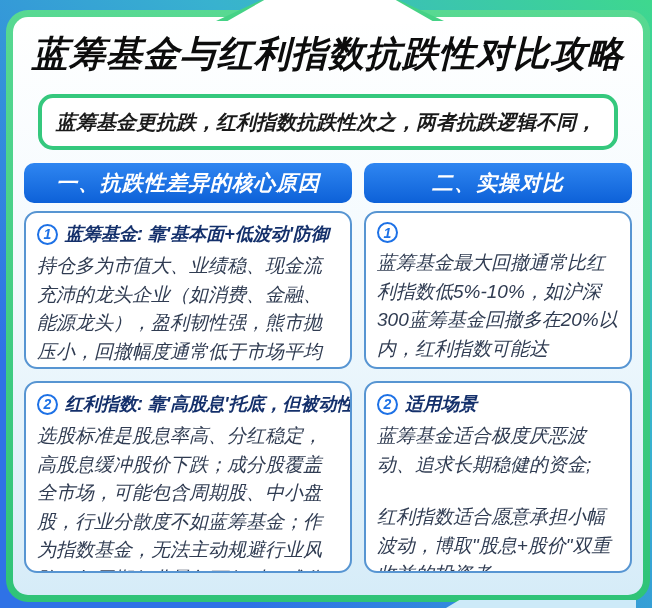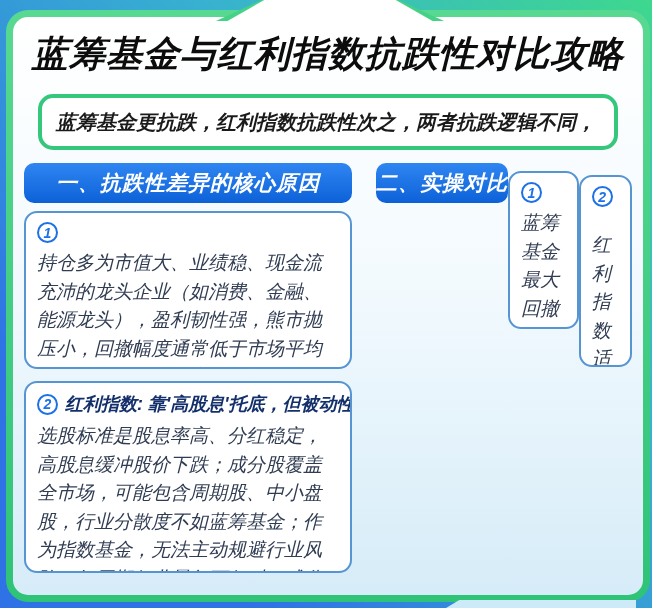--- a/index.html
+++ b/index.html
@@ -38,23 +38,23 @@
     margin:13px 10px 0 10px;text-align:center;
     font-size:36px;font-weight:900;color:#0c0c0c;letter-spacing:1px;
     white-space:nowrap;
   }
   .summary-box{
     margin:15px auto 0 auto;width:580px;box-sizing:border-box;
     background:#ffffff;border:4px solid #35c87d;border-radius:15px;
     padding:8px 14px;text-align:left;
     font-size:20px;font-weight:700;color:#1a1a1a;line-height:1.6;
   }
-  .cols{display:flex;gap:24px;margin:13px 11px 0 11px;}
+  .cols{display:flex;gap:12px;margin:13px 11px 0 11px;}
   .col-left{width:328px;flex:none;display:flex;flex-direction:column;}
-  .col-right{flex:1;display:flex;flex-direction:row;}
+  .col-right{flex:1;display:flex;flex-direction:column;}
   .col-header{
     height:40px;border-radius:10px;flex:none;
     background:linear-gradient(180deg,#2f86f1 0%,#0d61d8 100%);
     color:#ffffff;font-size:21px;font-weight:800;
     display:flex;align-items:center;justify-content:center;letter-spacing:1px;
   }
   .card{
     background:#ffffff;border:2px solid #5795d2;border-radius:13px;
     padding:9px 11px;box-sizing:border-box;overflow:hidden;
   }
@@ -89,20 +89,21 @@
       </div>
 
       <div class="cols">
 
         <div class="col-left">
           <div class="col-header">一、抗跌性差异的核心原因</div>
 
           <div class="card card-1">
             <div class="card-head">
               <span class="num-badge">1</span>
+              <span>蓝筹基金: 靠'基本面+低波动'防御</span>
             </div>
             <div class="card-body">持仓多为市值大、业绩稳、现金流充沛的龙头企业（如消费、金融、能源龙头），盈利韧性强，熊市抛压小，回撤幅度通常低于市场平均水平；基金经理可主动调仓，规避高风险个股，进一步降低波动</div>
           </div>
 
           <div class="card card-2">
             <div class="card-head">
               <span class="num-badge">2</span>
               <span>红利指数: 靠'高股息'托底，但被动性强</span>
             </div>
             <div class="card-body">选股标准是股息率高、分红稳定，高股息缓冲股价下跌；成分股覆盖全市场，可能包含周期股、中小盘股，行业分散度不如蓝筹基金；作为指数基金，无法主动规避行业风险（如周期行业景气下行时，成分股同步下跌），抗跌弹性弱于主动管理的蓝筹基金</div>
@@ -115,21 +116,23 @@
           <div class="card card-1">
             <div class="card-head">
               <span class="num-badge">1</span>
             </div>
             <div class="card-body">蓝筹基金最大回撤通常比红利指数低5%-10%，如沪深300蓝筹基金回撤多在20%以内，红利指数可能达25%-30%</div>
           </div>
 
           <div class="card card-2">
             <div class="card-head">
               <span class="num-badge">2</span>
+              <span>适用场景</span>
             </div>
+            <div class="card-body">蓝筹基金适合极度厌恶波动、追求长期稳健的资金;</div>
             <div class="card-body para-2">红利指数适合愿意承担小幅波动，博取"股息+股价"双重收益的投资者</div>
           </div>
         </div>
 
       </div>
     </div>
   </div>
 
   <div class="notch-green"></div>
   <div class="notch-white"></div>

